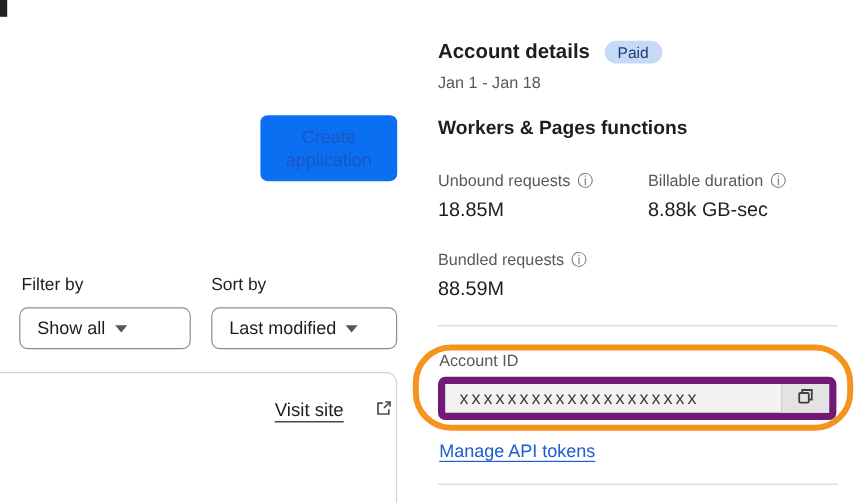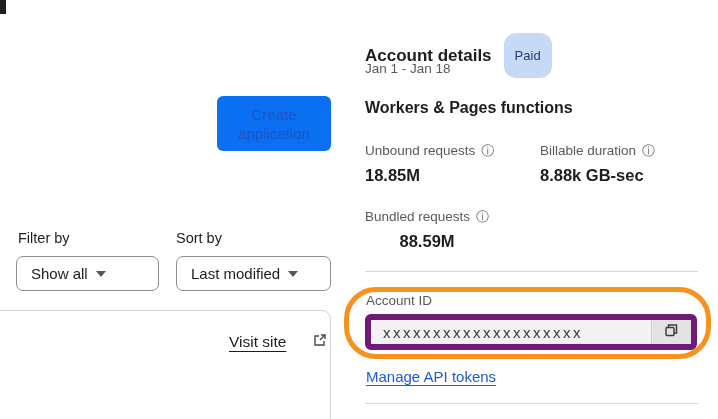--- a/index.html
+++ b/index.html
@@ -52,29 +52,29 @@
     display:flex;align-items:center;gap:25px;
   }
   .visit-link .link-txt{text-decoration:underline;text-underline-offset:4px;}
   .visit-link .ext-icon{color:#4a4a4a;}
 
   
   .acct-header{left:365px;top:33px;display:flex;align-items:center;gap:12px;}
   .acct-title{font-size:17px;font-weight:bold;color:#1d1d1f;}
   .plan-badge{
     background:var(--badge-bg,#c6daf8);color:var(--badge-text,#1c3f70);
-    font-size:13px;padding:16px 11px;border-radius:12px;line-height:1;
+    font-size:13px;padding:3px 11px;border-radius:12px;line-height:1;
   }
   .date-range{left:365px;top:61px;font-size:13.5px;color:#595959;}
   .section-title{left:365px;top:99px;font-size:16px;font-weight:bold;color:#1d1d1f;}
   .stat .stat-label{font-size:13.5px;color:#595959;display:flex;align-items:center;gap:6px;}
-  .stat .stat-value{font-size:16.5px;color:#1d1d1f;margin-top:8px;font-weight:bold;}
+  .stat .stat-value{font-size:16.5px;color:#1d1d1f;margin-top:8px;}
   .stat-0{left:365px;top:143px;}
   .stat-1{left:540px;top:143px;}
-  .stat-2{left:365px;top:209px;text-align:center;}
+  .stat-2{left:365px;top:209px;}
   .info-icon{font-size:13px;color:#6b6b6b;line-height:1;cursor:default;}
   .divider{height:1px;background:#d8d8d8;width:333px;left:365px;}
   .div-1{top:271px;}
   .div-2{top:403px;}
   .acct-id-label{left:366px;top:293px;font-size:13.5px;color:#595959;}
   .acct-id-row{
     left:365px;top:314px;width:332px;height:36px;box-sizing:border-box;
     background:#f2f2f2;border:6px solid #701a75;border-radius:6px;
     display:flex;align-items:stretch;overflow:hidden;
   }

